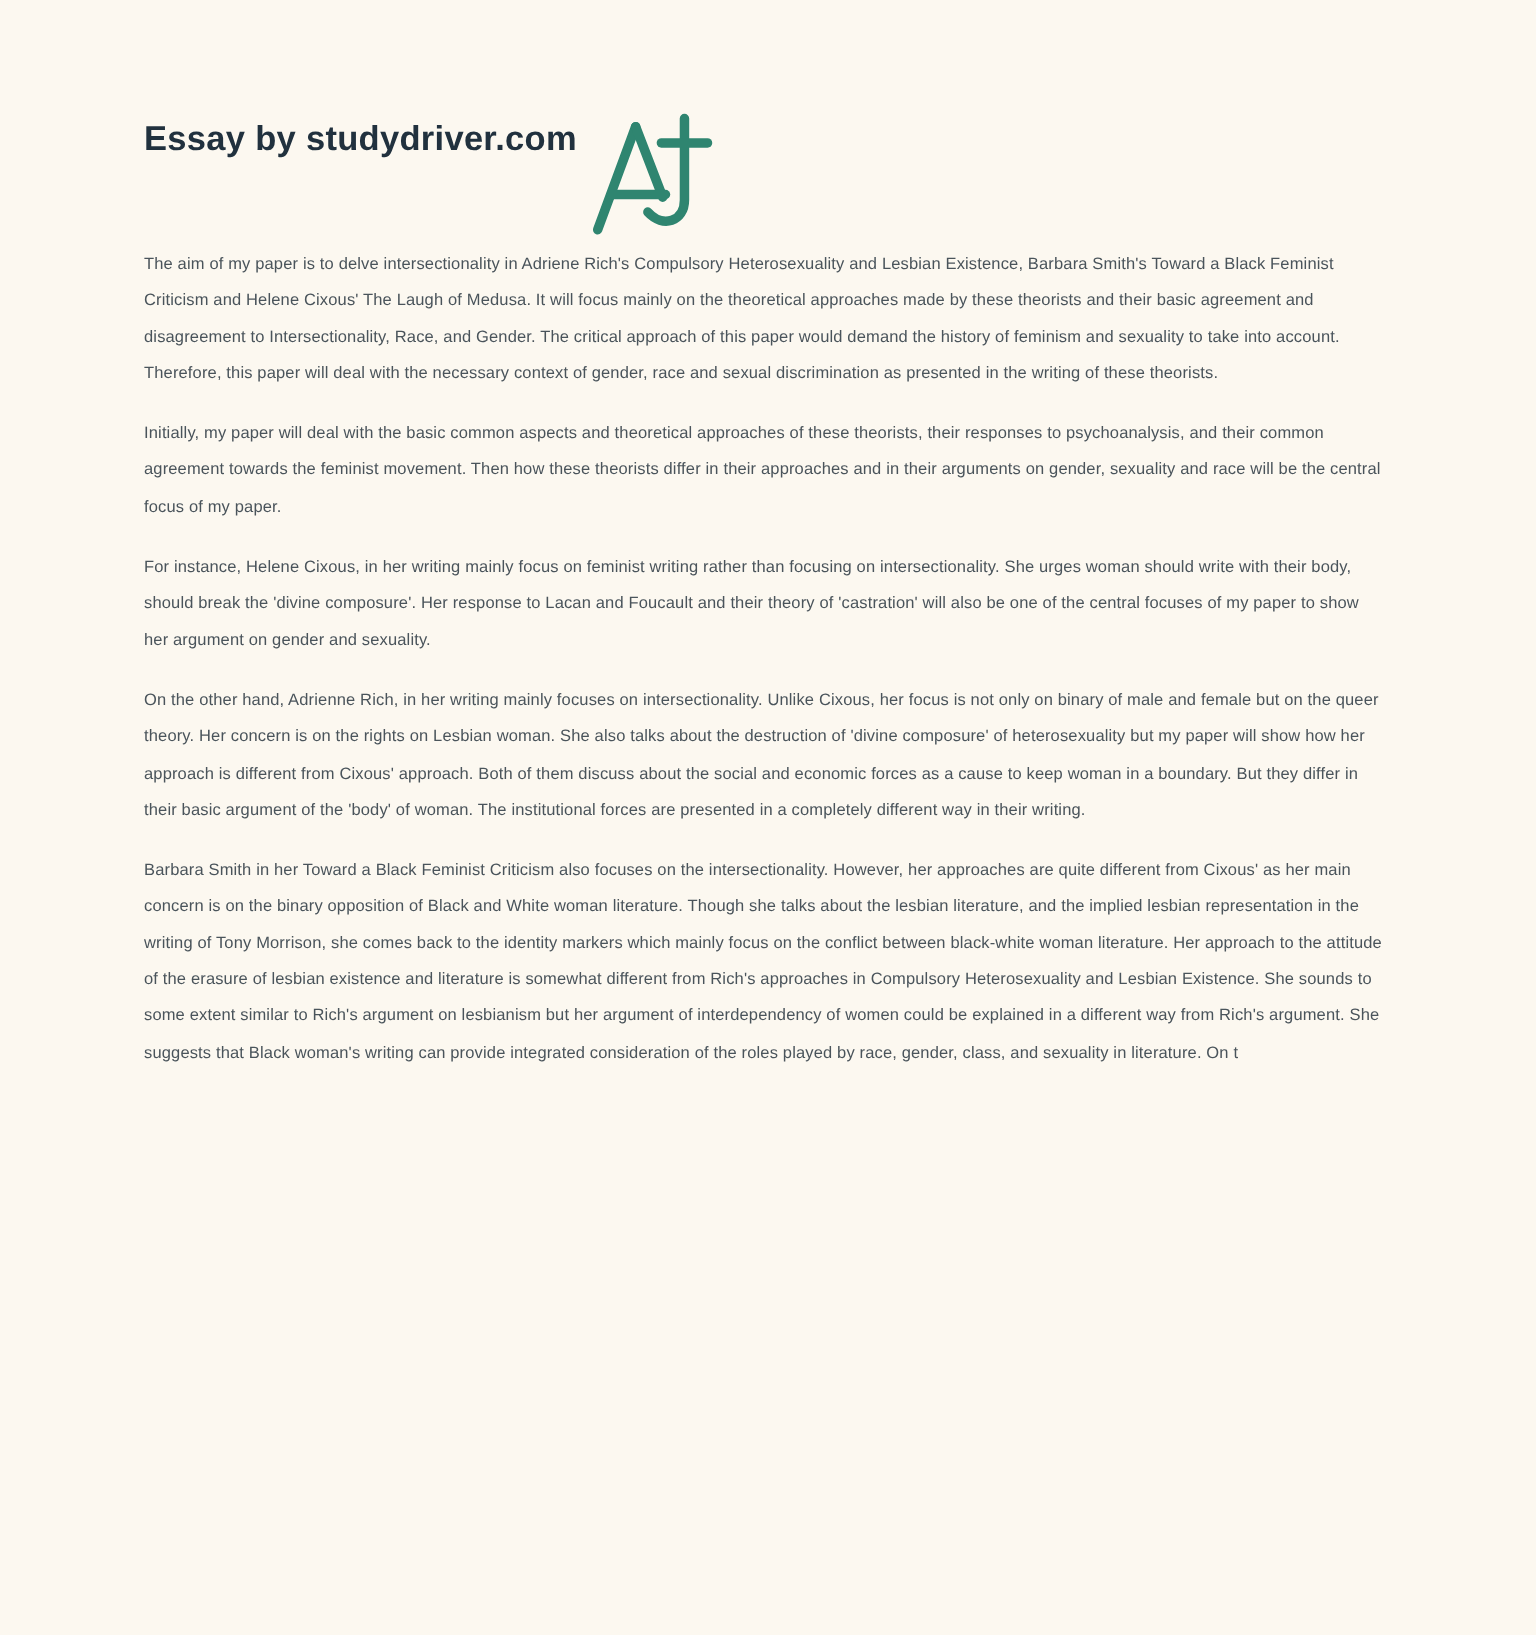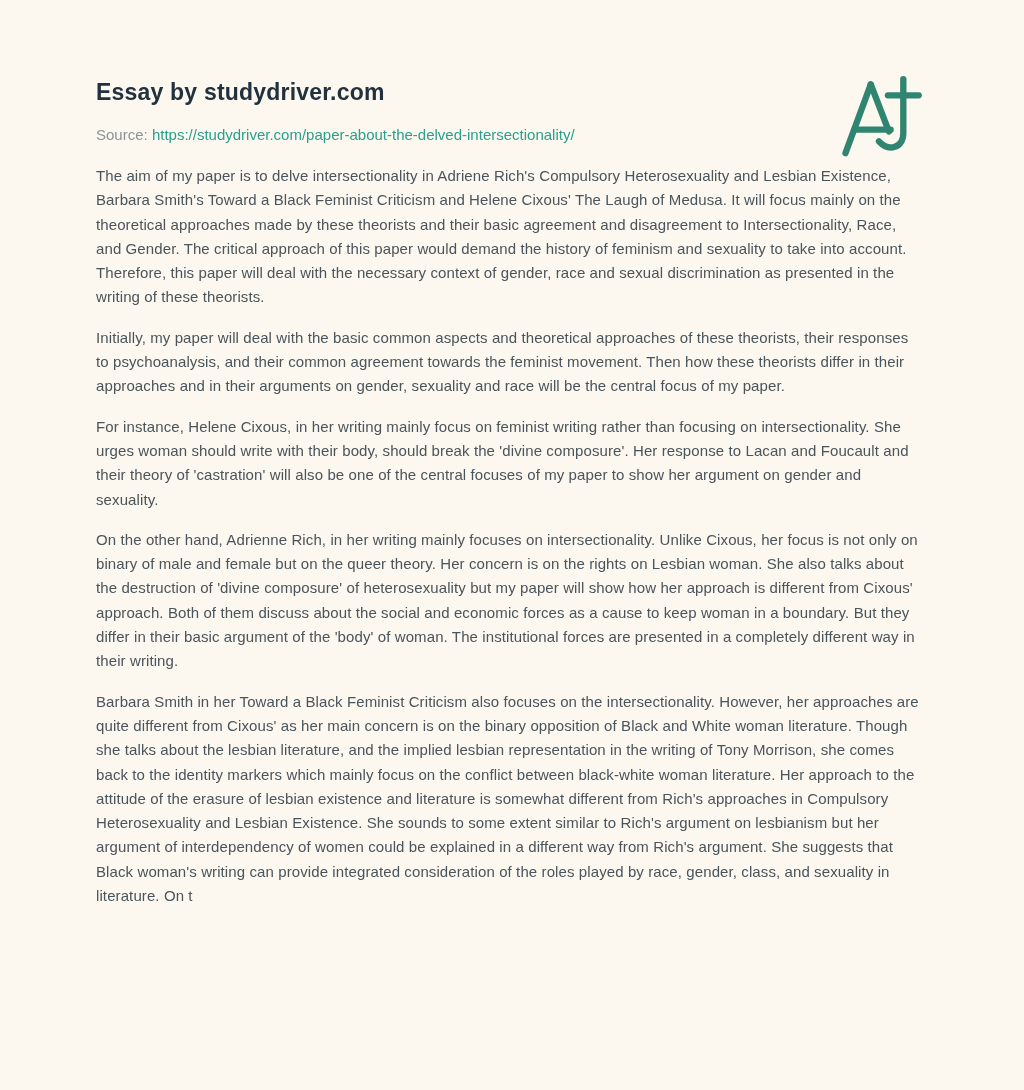--- a/index.html
+++ b/index.html
@@ -18,21 +18,20 @@
     width:1024px;
     height:1090px;
     margin:0 auto;
     overflow:hidden;
     background:var(--background);
     font-family:"Liberation Sans", sans-serif;
     padding:78px 100px 0 96px;
   }
   .page-header{
     display:flex;
-    justify-content:space-between;
     align-items:flex-start;
   }
   .brand-title{
     font-size:23px;
     font-weight:700;
     color:var(--heading);
     letter-spacing:.2px;
     line-height:28px;
   }
   .source-line{
@@ -59,38 +58,34 @@
   .article-title{
     margin:98px 0 28px 0;
     font-size:31px;
     line-height:38px;
     font-weight:700;
     color:var(--heading);
     letter-spacing:.2px;
   }
   .article-body p{
     margin:0 0 16px 0;
-    font-size:15px;
+    font-size:11px;
     line-height:24.3px;
     color:var(--body-text);
     letter-spacing:.1px;
   }
 </style>
 </head>
 <body>
 
 <div class="page">
 
   <div class="page-header">
     <div>
       <div class="brand-title">Essay by studydriver.com</div>
-      <div class="source-line">
-        <span>Source:</span>
-        <a class="source-url">https://studydriver.com/paper-about-the-delved-intersectionality/</a>
-      </div>
     </div>
 
     <div class="logo">
       <svg viewBox="0 0 100 104" fill="none" stroke="currentColor" stroke-width="7" stroke-linecap="round" stroke-linejoin="round">
         <path d="M14 92 L42 16"></path>
         <path d="M42 16 L62 68"></path>
         <path d="M24 66 L64 66"></path>
         <path d="M78 10 L78 70 C78 86 62 91 51 79"></path>
         <path d="M61 28 L95 28"></path>
       </svg>

